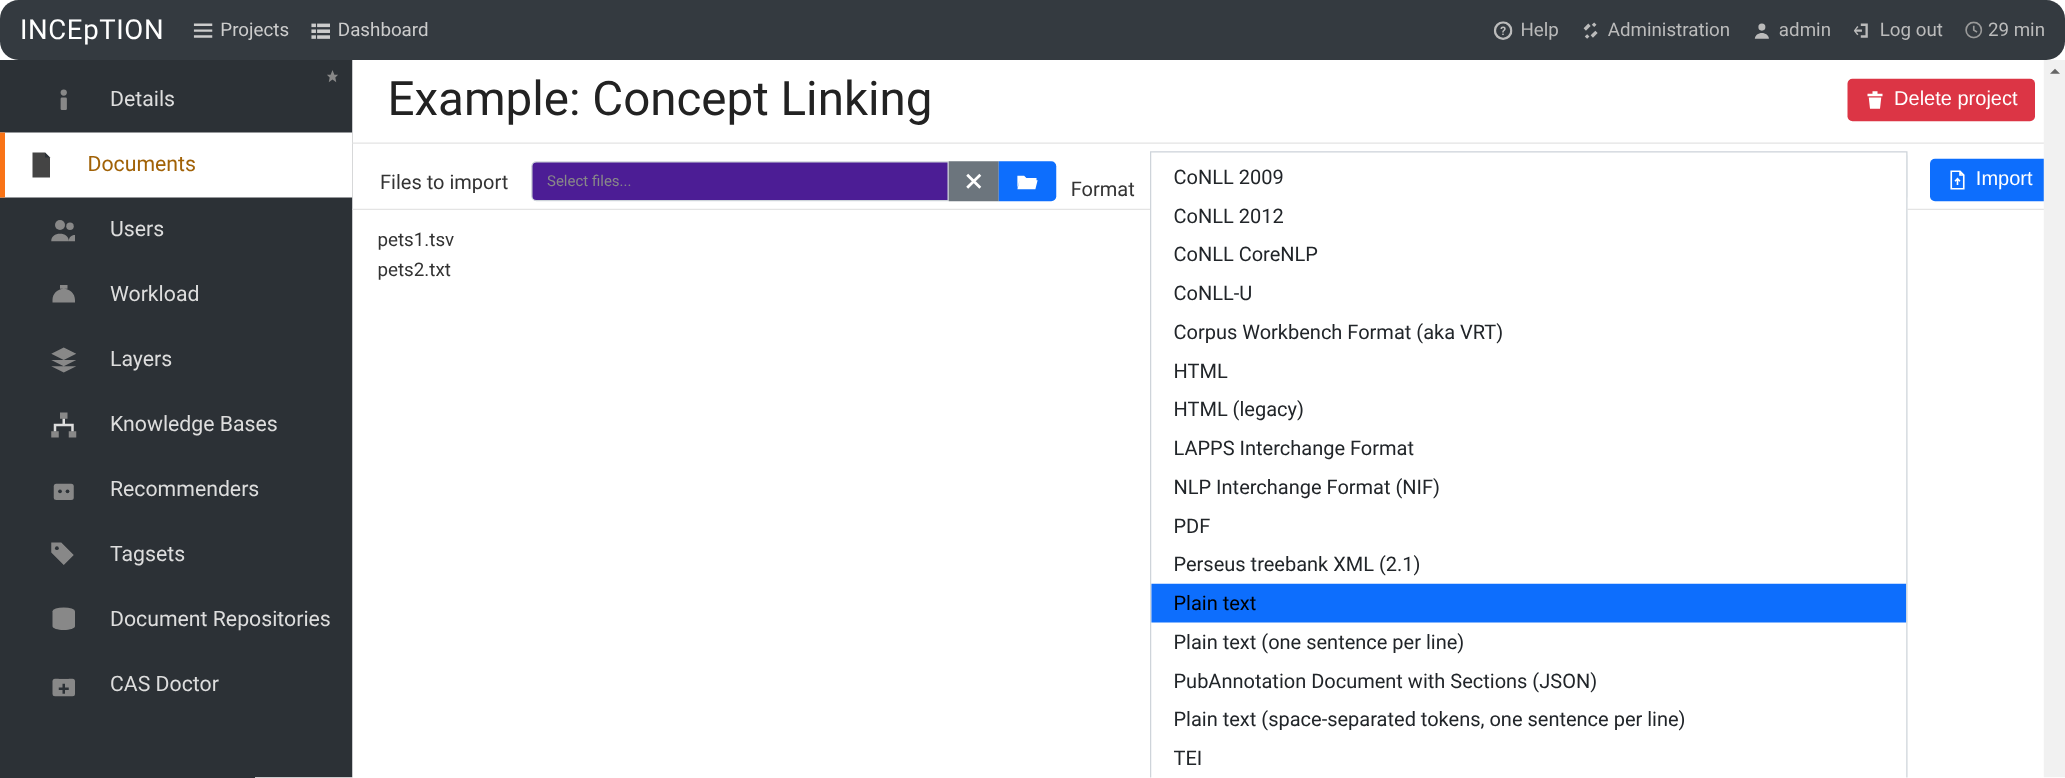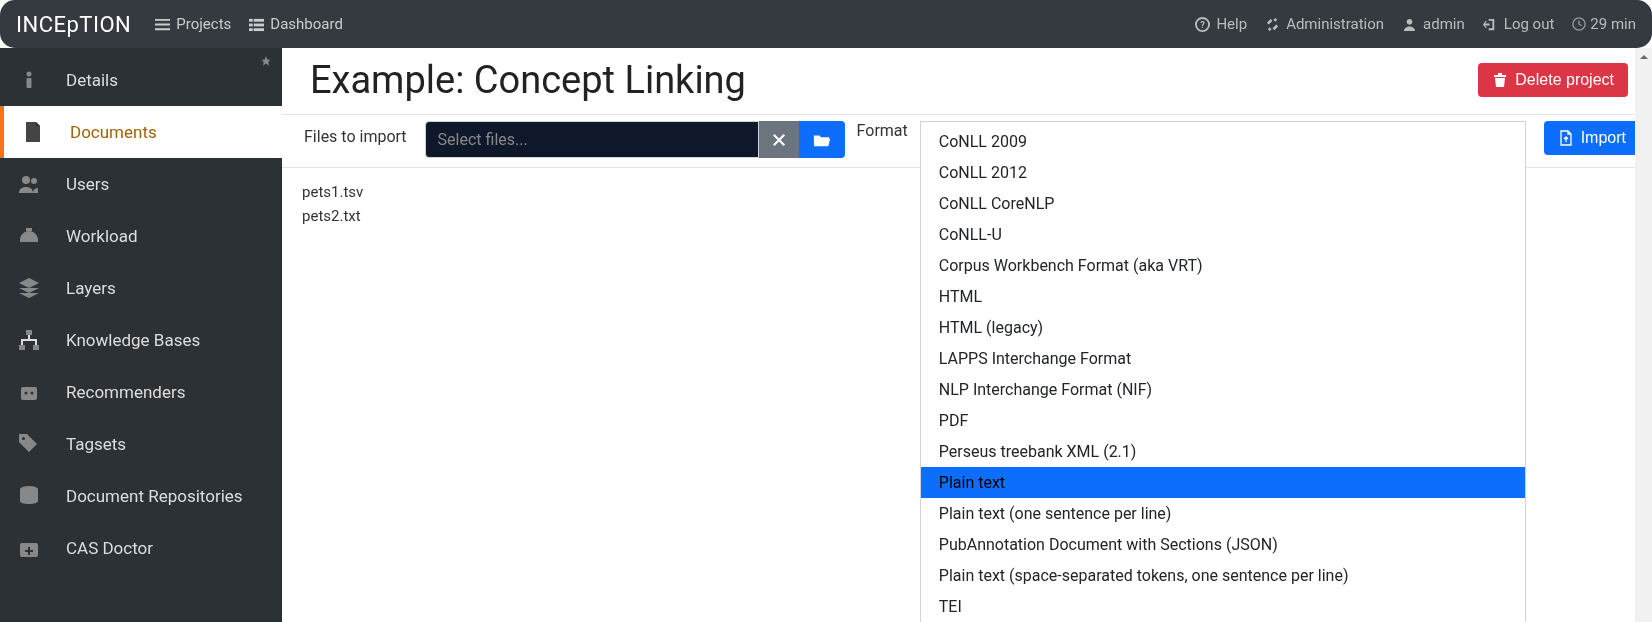--- a/index.html
+++ b/index.html
@@ -13,40 +13,40 @@
 .nav-item svg { width: 15px; height: 15px; fill: #ccc; }
 .nav-right { margin-left: auto; display: flex; gap: 18px; align-items: center; }
 .nav-right .nav-item { color: #bbb; }
 .nav-right .nav-item svg { fill: #bbb; }
 .timer { color: #999; display: flex; align-items: center; gap: 4px; }
 .timer svg { width: 14px; height: 14px; fill: #999; }
 
 
 .sidebar { position: absolute; top: 48px; left: 0; width: 282px; bottom: 0; background: #2c3136; color: #ccc; padding-top: 6px; overflow: hidden; }
 .pin { position: absolute; top: 8px; right: 10px; color: #888; font-size: 13px; }
-.side-item { display: flex; align-items: center; gap: 18px; padding: 14px 16px 14px 10px; cursor: pointer; font-size: 17px; color: #ddd; }
+.side-item { display: flex; align-items: center; gap: 18px; padding: 14px 16px 14px 32px; cursor: pointer; font-size: 17px; color: #ddd; }
 .side-item.active { background: #fff; color: #a16207; border-left: 4px solid #f97316; padding-left: 10px; }
 .side-item.active svg { fill: #444; }
 .side-item .icon { width: 38px; display: flex; justify-content: center; }
 .side-item svg { width: 24px; height: 24px; fill: #888; }
 
 
 .main { position: absolute; top: 48px; left: 282px; right: 0; bottom: 0; background: #fff; }
 .page-header { display: flex; align-items: center; padding: 10px 24px 12px 28px; }
 .page-title { font-size: 38px; font-weight: 400; color: #222; flex: 1; }
 .btn { display: inline-flex; align-items: center; gap: 7px; padding: 8px 14px; border-radius: 4px; cursor: pointer; font-size: 16px; border: none; }
 .btn-danger { background: #dc3545; color: #fff; }
 .btn-primary { background: #0d6efd; color: #fff; }
 .btn-danger svg, .btn-primary svg { width: 16px; height: 16px; fill: #fff; }
 
 
-.import-bar { display: flex; align-items: flex-start; padding: 6px 12px 6px 16px; border-top: 1px solid #e4e4e4; border-bottom: 1px solid #e4e4e4; gap: 12px; }
+.import-bar { display: flex; align-items: flex-end; padding: 6px 12px 6px 16px; border-top: 1px solid #e4e4e4; border-bottom: 1px solid #e4e4e4; gap: 12px; }
 .import-label { font-size: 16px; color: #333; padding: 6px 6px 6px 6px; }
 .file-select { flex: 0 0 420px; display: flex; }
-.file-input { flex: 1; border: 1px solid #ced4da; padding: 8px 12px; font-size: 16px; color: #888; border-radius: 4px 0 0 4px; background: #0f172a; }
+.file-input { flex: 1; border: 1px solid #ced4da; padding: 8px 12px; font-size: 12px; color: #888; border-radius: 4px 0 0 4px; background: #4c1d95; }
 .file-clear { width: 40px; background: #6c757d; display: flex; align-items: center; justify-content: center; cursor: pointer; }
 .file-clear svg { width: 14px; height: 14px; fill: #fff; }
 .file-browse { width: 46px; background: #0d6efd; display: flex; align-items: center; justify-content: center; border-radius: 0 4px 4px 0; cursor: pointer; }
 .file-browse svg { width: 18px; height: 16px; fill: #fff; }
 .format-label { font-size: 16px; color: #333; }
 .format-select { flex: 1; position: relative; }
 .format-box { border: 1px solid #ced4da; border-radius: 4px; height: 40px; background: #fff; display: flex; align-items: center; padding: 0 12px; cursor: pointer; }
 .dropdown { position: absolute; top: 0; left: 0; right: 0; background: #fff; border: 1px solid #ced4da; z-index: 100; max-height: 530px; overflow-y: scroll; padding: 4px 0; }
 .dropdown::-webkit-scrollbar { width: 17px; }
 .dropdown::-webkit-scrollbar-track { background: #f1f1f1; }

